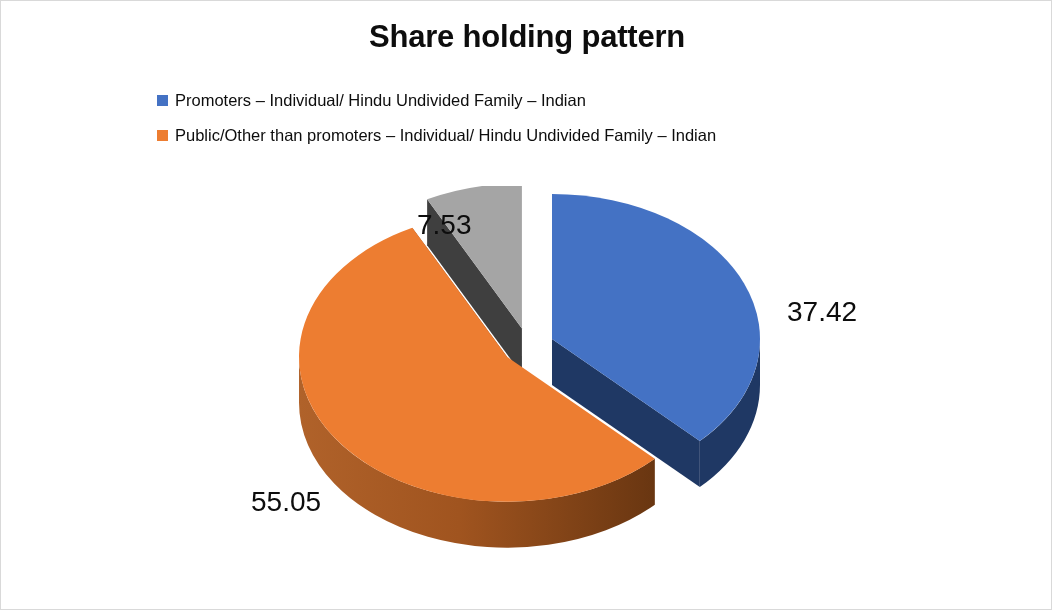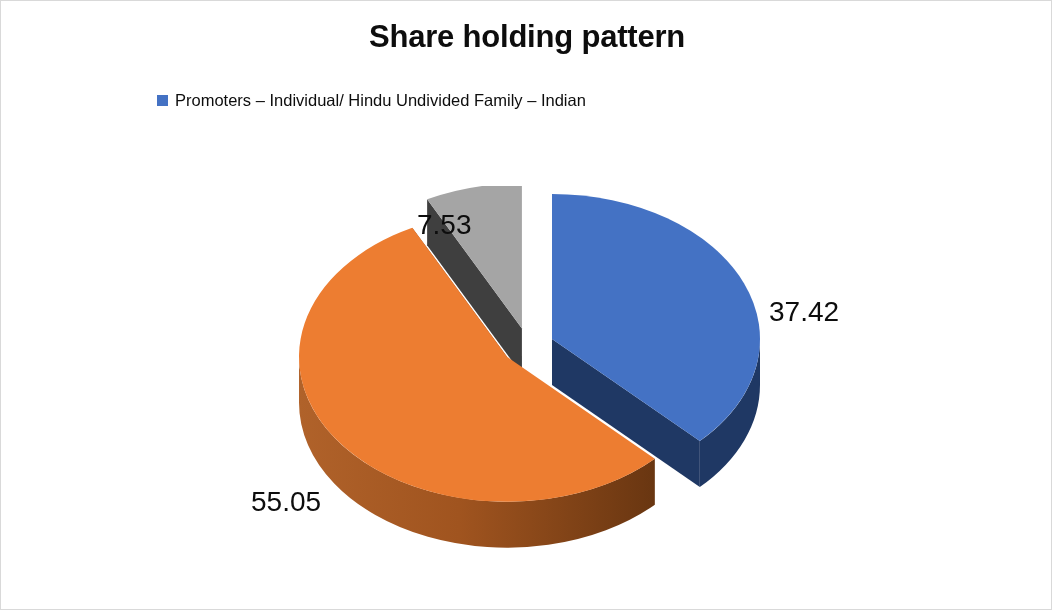--- a/index.html
+++ b/index.html
@@ -70,20 +70,24 @@
 
 <div id="chart-frame">
 
   <div id="chart-title">Share holding pattern</div>
 
   <div id="legend">
     <div class="legend-row">
       <span class="legend-swatch" style="background:#4472c4"></span>
       <span class="legend-label">Promoters – Individual/ Hindu Undivided Family – Indian</span>
     </div>
+    <div class="legend-row">
+      <span class="legend-swatch" style="background:#ed7d31"></span>
+      <span class="legend-label">Public/Other than promoters – Individual/ Hindu Undivided Family – Indian</span>
+    </div>
   </div>
 
   <div id="pie-area">
     <svg id="pie-svg" width="1052" height="400" viewBox="0 0 1052 400">
         <defs>
           <linearGradient id="rimOrange" x1="0" y1="0" x2="1" y2="0">
             <stop offset="0%" stop-color="#b0622a"></stop>
             <stop offset="45%" stop-color="#a0541f"></stop>
             <stop offset="100%" stop-color="#693611"></stop>
           </linearGradient>
@@ -93,20 +97,20 @@
         <path d="M 520.9065958754212 142.37979082910854 L 426.1274022861454 13.308158298599494 A 208 145 0 0 1 520.9065958754212 -2.6202091708914566 Z" fill="#a5a5a5" shape-rendering="geometricPrecision"></path>
         <path d="M 506.0184958803426 170.7042171699433 L 411.2393022910668 41.63258463943424 L 411.2393022910668 87.63258463943424 L 506.0184958803426 216.7042171699433 Z" fill="#8c4a1c" shape-rendering="geometricPrecision"></path>
         <path d="M 653.8341409259682 272.7180329169531 A 208 145 0 0 1 298.0184958803426 170.70421716994332 L 298.0184958803426 216.70421716994332 A 208 145 0 0 0 653.8341409259682 318.7180329169531 Z" fill="url(#rimOrange)" shape-rendering="geometricPrecision"></path>
         <path d="M 506.0184958803426 170.7042171699433 L 653.8341409259682 272.7180329169531 A 208 145 0 1 1 411.2393022910668 41.63258463943424 Z" fill="#ed7d31" shape-rendering="geometricPrecision"></path>
         <path d="M 550.9957855096278 153.0217991681888 L 550.9957855096278 8.021799168188807 L 550.9957855096278 54.02179916818881 L 550.9957855096278 199.0217991681888 Z" fill="#1f3864" shape-rendering="geometricPrecision"></path>
         <path d="M 550.9957855096278 153.0217991681888 L 698.8114305552534 255.03561491519866 L 698.8114305552534 301.03561491519866 L 550.9957855096278 199.0217991681888 Z" fill="#1f3864" shape-rendering="geometricPrecision"></path>
         <path d="M 758.9957855096278 153.0217991681888 A 208 145 0 0 1 698.8114305552534 255.03561491519866 L 698.8114305552534 301.03561491519866 A 208 145 0 0 0 758.9957855096278 199.0217991681888 Z" fill="#1f3864" shape-rendering="geometricPrecision"></path>
         <path d="M 550.9957855096278 153.0217991681888 L 550.9957855096278 8.021799168188807 A 208 145 0 0 1 698.8114305552534 255.03561491519866 Z" fill="#4472c4" shape-rendering="geometricPrecision"></path>
       </svg>
 
-    <div class="data-label" id="label-blue" style="left:768px; top:110px;">37.42</div>
+    <div class="data-label" id="label-blue" style="left:786px; top:110px;">37.42</div>
 
     <div class="data-label" id="label-orange" style="left:250px; top:300px;">55.05</div>
 
     <div class="data-label" id="label-gray" style="left:416px; top:23px;">7.53</div>
   </div>
 
 </div>
 
 </body></html>

